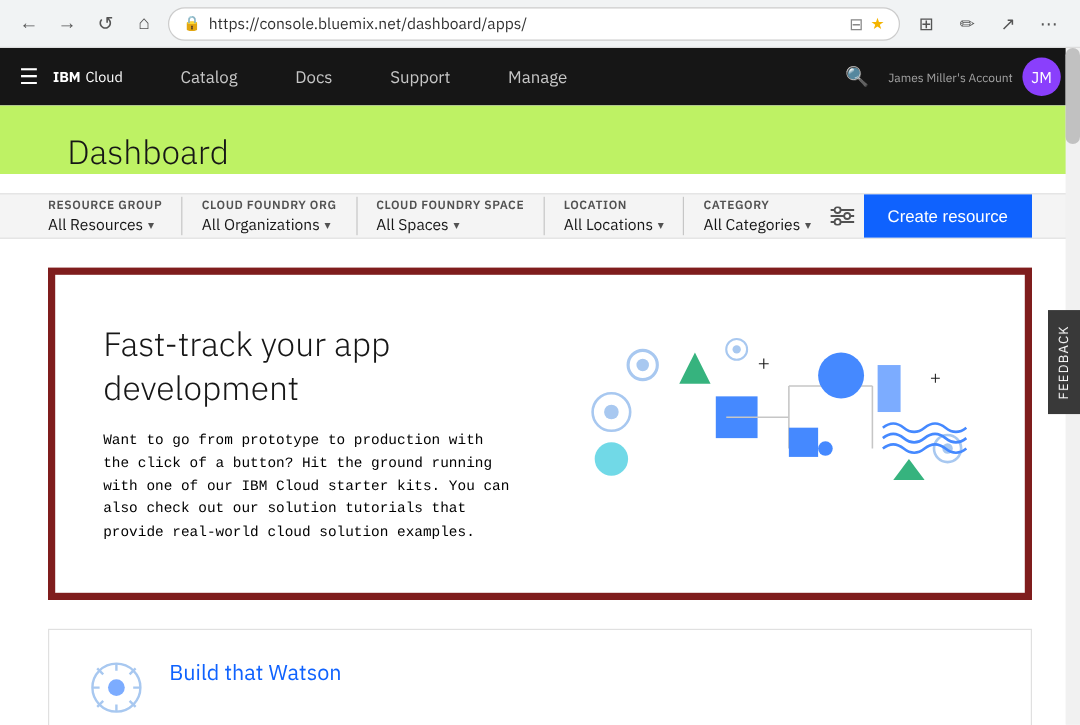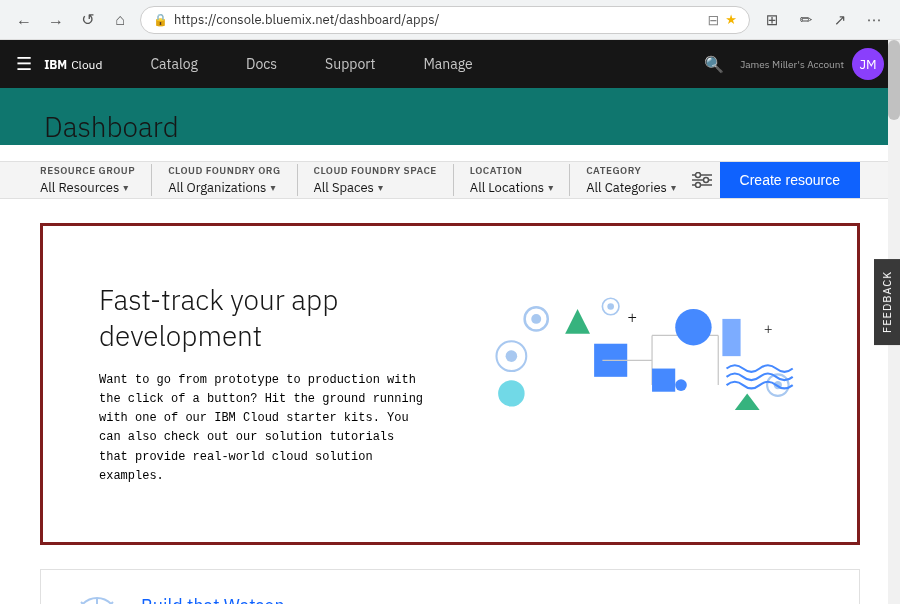--- a/index.html
+++ b/index.html
@@ -130,22 +130,22 @@
     }
 
     
     .main-content {
       background: white;
       min-height: 516px;
     }
 
     
     .dashboard-header {
-      padding: 20px 40px 0 44px;
-      background: #0f766e;
+      padding: 20px 40px 0 56px;
+      background: #bef264;
     }
     .dashboard-title {
       font-size: 28px;
       font-weight: 300;
       color: #161616;
       margin-bottom: 16px;
     }
 
     
     .filter-bar {
@@ -206,22 +206,22 @@
       cursor: pointer;
       font-weight: 400;
       margin-left: auto;
       text-align: center;
     }
 
     
     .hero-section {
       margin: 24px 40px;
       background: white;
-      border: 3px solid #7f1d1d;
-      padding: 56px;
+      border: 6px solid #7f1d1d;
+      padding: 40px;
       display: flex;
       align-items: flex-start;
       gap: 40px;
       position: relative;
       overflow: hidden;
     }
     .hero-text { flex: 1; max-width: 340px; }
     .hero-title {
       font-size: 28px;
       font-weight: 300;

